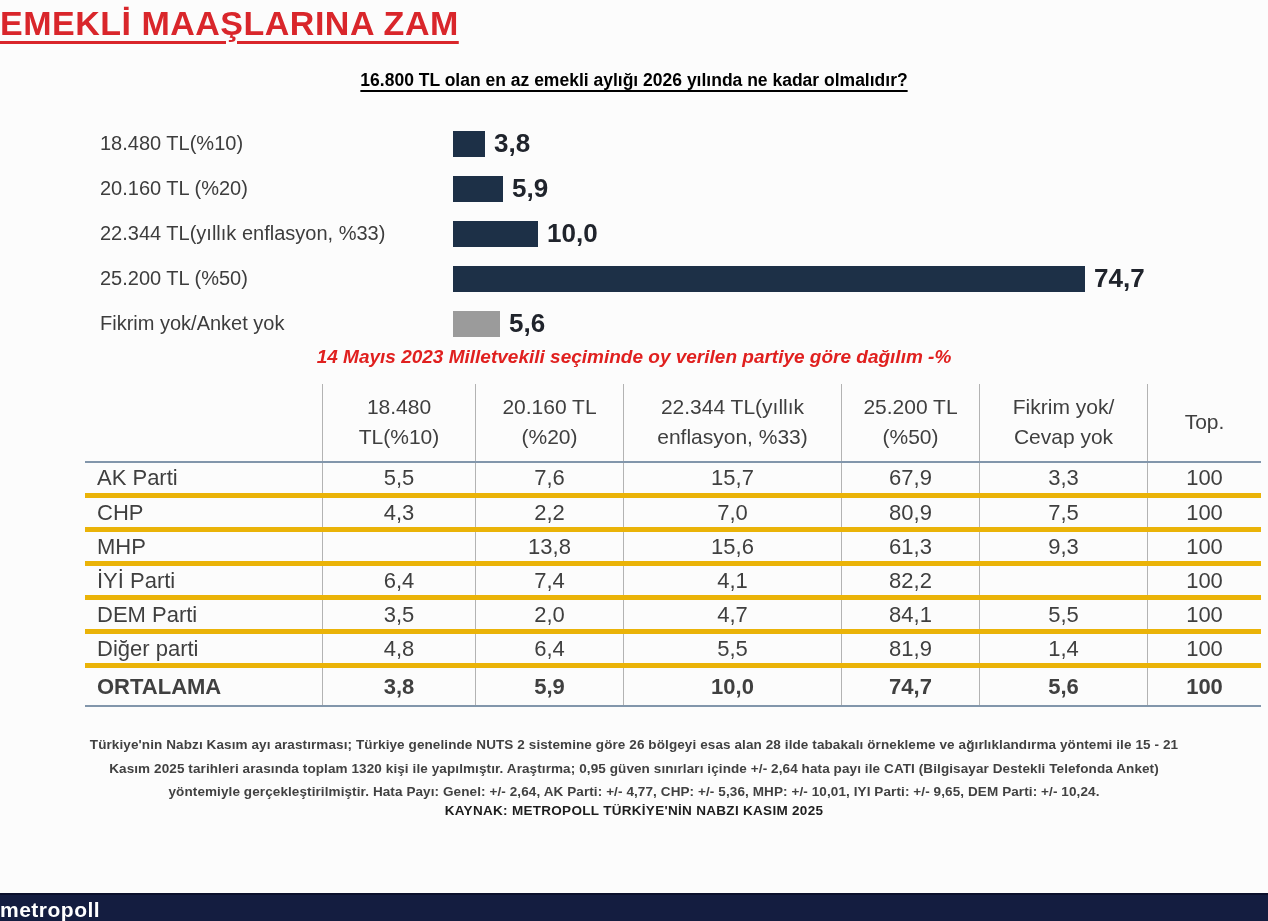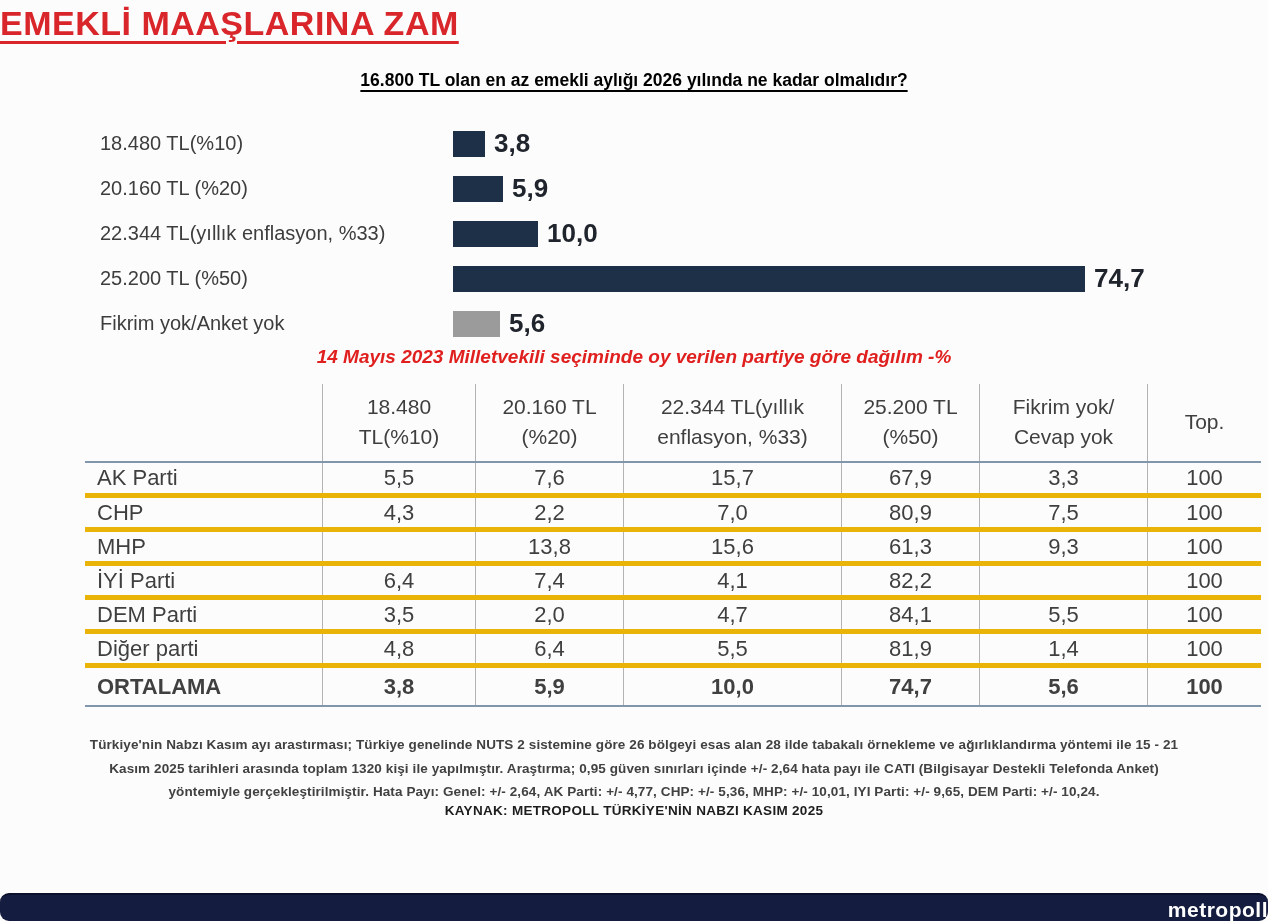--- a/index.html
+++ b/index.html
@@ -57,22 +57,21 @@
   }
   .source {
     text-align:center; 
     font-size:13.5px; font-weight:bold; color:#1d1d1d; letter-spacing:0.3px;
   }
 
   
   .footer-bar {
     position:absolute; left:0; right:0; bottom:0; height:26px;
     background:#141d40; border-top:2px solid #0b102c; overflow:hidden;
-    text-align:right;
-    border-radius:9px;
+    text-align:left;
   }
   .footer-logo {
     color:#ffffff; font-weight:bold; font-size:21px; line-height:29px; letter-spacing:0.5px;
   }
 </style>
 </head>
 <body>
 
 <div class="page">
 

